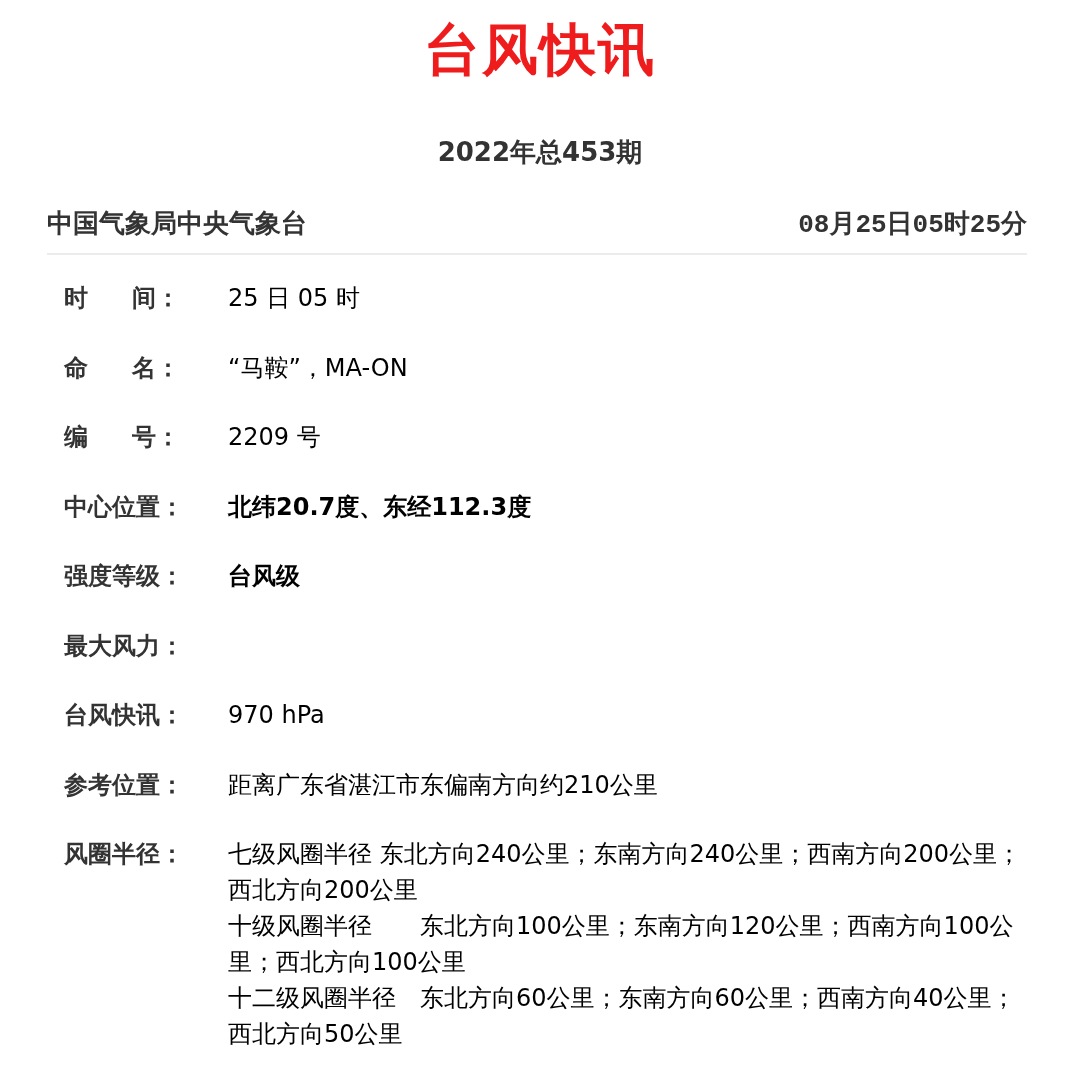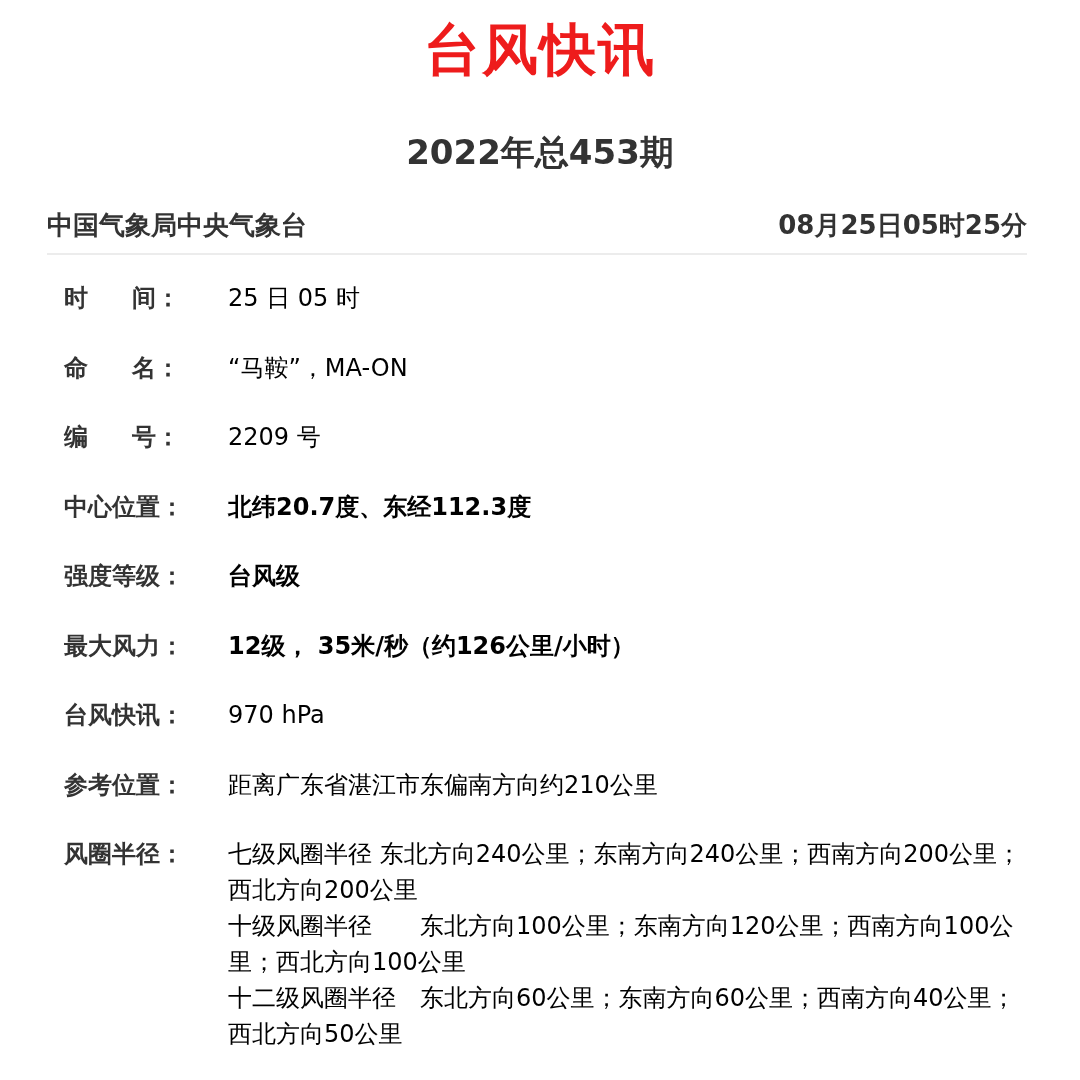--- a/index.html
+++ b/index.html
@@ -26,37 +26,38 @@
       color: #ee1c1c;
       letter-spacing: 2px;
       line-height: 72px;
     }
     .issue {
       position: absolute;
       top: 134px;
       left: 0;
       width: 1080px;
       text-align: center;
-      font-size: 34px;
+      font-size: 26px;
       font-weight: bold;
       color: #333333;
       line-height: 36px;
     }
     .header-row {
       position: absolute;
       top: 206px;
       left: 47px;
       width: 980px;
       display: flex;
       justify-content: space-between;
       align-items: center;
       font-size: 26px;
       font-weight: bold;
       color: #333333;
       line-height: 38px;
+      font-family: Liberation Mono, monospace;
     }
     .divider {
       position: absolute;
       top: 253px;
       left: 47px;
       width: 980px;
       height: 2px;
       background: #ececec;
     }
     .fields {
@@ -147,21 +148,20 @@
     <div class="value red">北纬20.7度、东经112.3度</div>
   </div>
 
   <div class="field">
     <div class="label">强度等级：</div>
     <div class="value red">台风级</div>
   </div>
 
   <div class="field">
     <div class="label">最大风力：</div>
-    <div class="value red">12级， 35米/秒（约126公里/小时）</div>
   </div>
 
   <div class="field">
     <div class="label">台风快讯：</div>
     <div class="value">970 hPa</div>
   </div>
 
   <div class="field">
     <div class="label">参考位置：</div>
     <div class="value">距离广东省湛江市东偏南方向约210公里</div>

